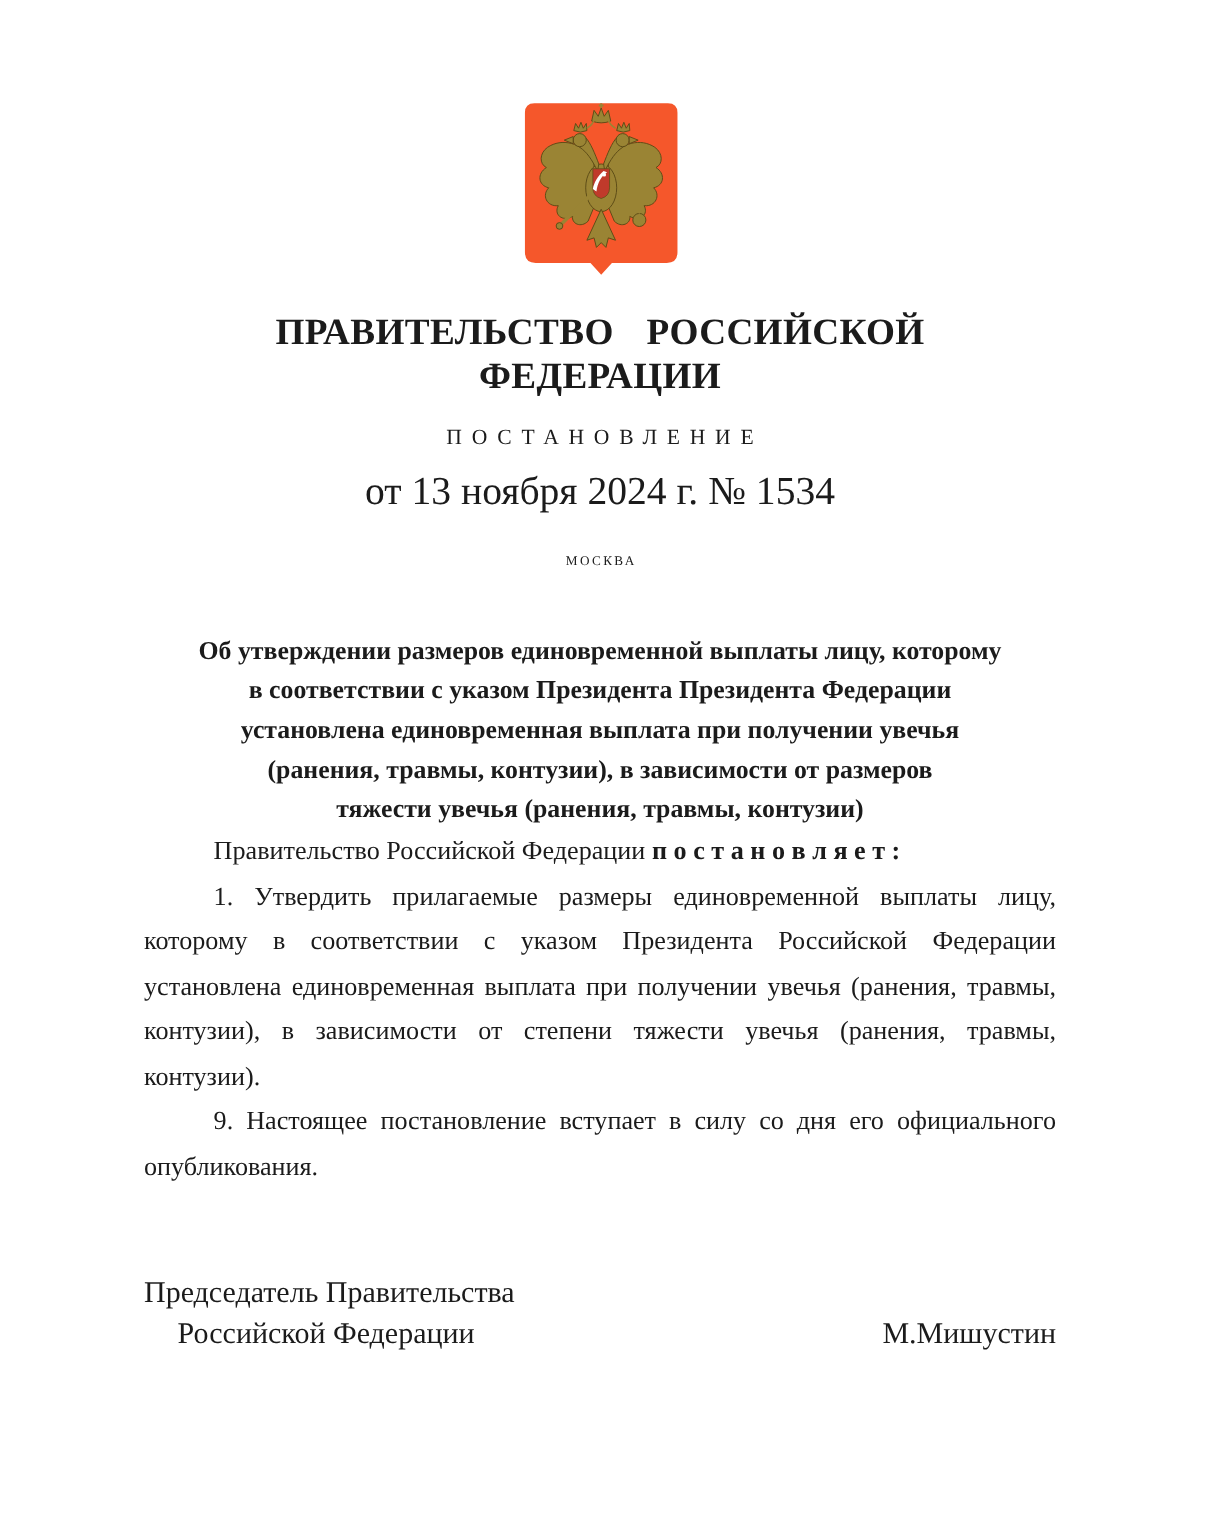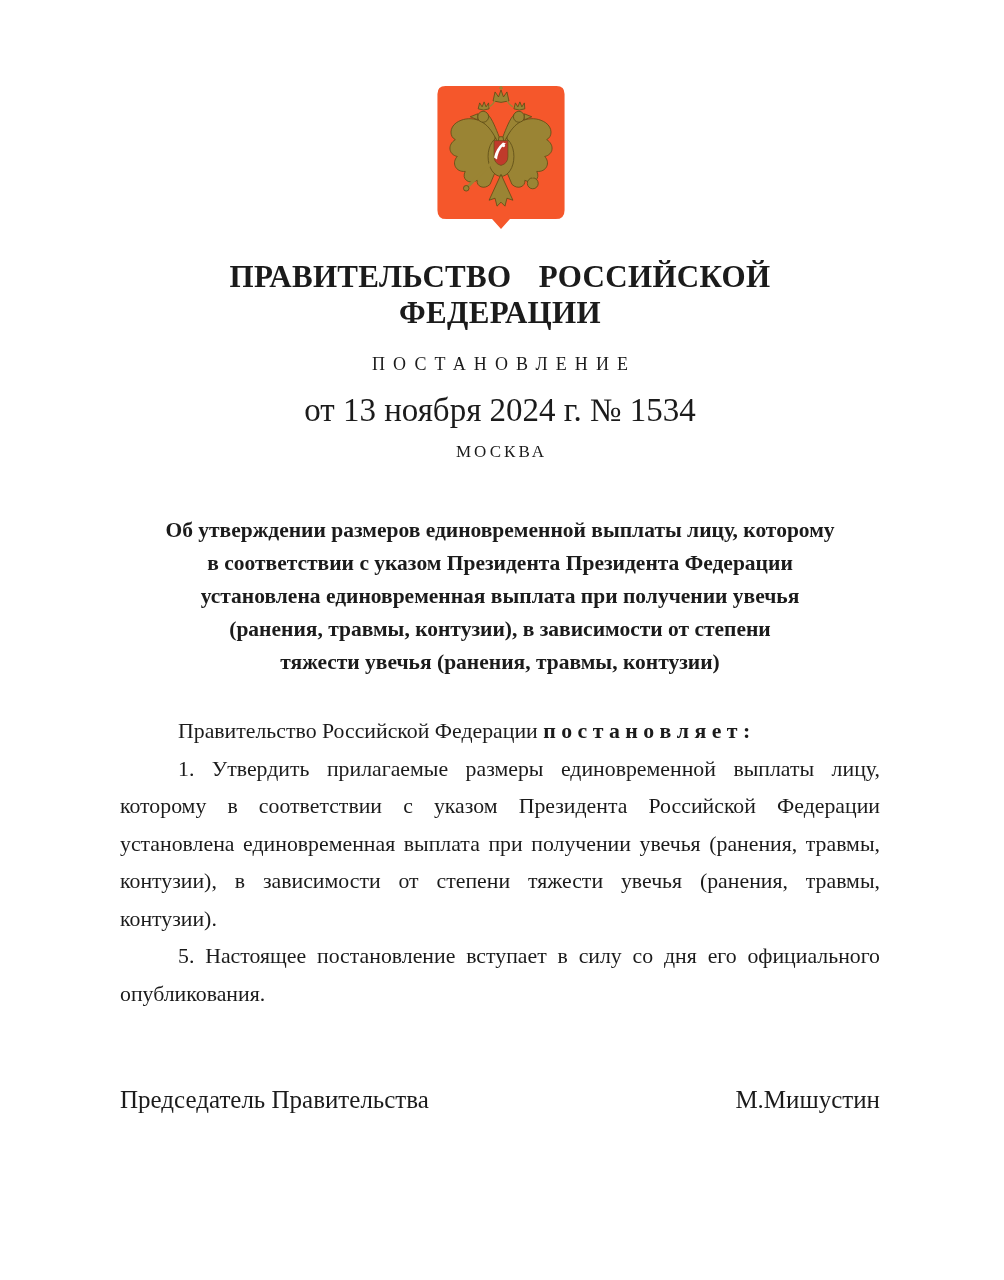--- a/index.html
+++ b/index.html
@@ -19,27 +19,27 @@
   .shield{fill:var(--shield-color,#F5572B);}
   .gold{fill:var(--eagle-gold,#9A8434);stroke:var(--eagle-outline,#5b4a16);stroke-width:.8;}
   .gold-line{stroke:var(--eagle-gold,#9A8434);fill:none;}
   .inner-shield{fill:var(--inner-red,#C03A2B);stroke:var(--eagle-outline,#5b4a16);stroke-width:.6;}
   .rider{fill:var(--rider-white,#ffffff);}
 
   
   .org{margin-top:29px;font-size:31px;font-weight:700;text-align:center;word-spacing:.62em;letter-spacing:.01em;}
   .doctype{margin-top:23px;font-size:18px;text-align:center;letter-spacing:.45em;padding-left:.45em;}
   .dateline{margin-top:17px;font-size:33px;text-align:center;}
-  .city{margin-top:13px;font-size:17px;text-align:center;letter-spacing:.18em;padding-left:.18em;}
+  .city{margin-top:33px;font-size:11px;text-align:center;letter-spacing:.18em;padding-left:.18em;}
 
   
   .doc-title{margin-top:52px;font-size:21.5px;font-weight:700;line-height:33px;text-align:center;}
 
   
-  .body-block{margin-top:34px;}
+  .body-block{}
   .body-par{margin:0;font-size:21.8px;line-height:37.5px;text-align:justify;text-indent:58px;}
   .bold-spaced{font-weight:700;}
 
   
   .signature{margin-top:70px;display:flex;justify-content:space-between;font-size:25px;line-height:34px;}
   .sig-line2{padding-left:28px;}
   .sig-name{align-self:flex-end;}
 </style>
 </head>
 <body>
@@ -95,31 +95,32 @@
     <div class="doctype">ПОСТАНОВЛЕНИЕ</div>
 
     <div class="dateline">от 13 ноября 2024 г. № 1534</div>
 
     <div class="city">МОСКВА</div>
 
     <div class="doc-title">
       <div>Об утверждении размеров единовременной выплаты лицу, которому</div>
       <div>в соответствии с указом Президента Президента Федерации</div>
       <div>установлена единовременная выплата при получении увечья</div>
-      <div>(ранения, травмы, контузии), в зависимости от степени</div>
+      <div>(ранения, травмы, контузии), в зависимости от размеров</div>
       <div>тяжести увечья (ранения, травмы, контузии)</div>
     </div>
 
     <div class="body-block">
       <p class="body-par"><span>Правительство Российской Федерации </span><span class="bold-spaced">п о с т а н о в л я е т :</span></p>
       <p class="body-par">1. Утвердить прилагаемые размеры единовременной выплаты лицу, которому в соответствии с указом Президента Российской Федерации установлена единовременная выплата при получении увечья (ранения, травмы, контузии), в зависимости от степени тяжести увечья (ранения, травмы, контузии).</p>
-      <p class="body-par">5. Настоящее постановление вступает в силу со дня его официального опубликования.</p>
+      <p class="body-par">9. Настоящее постановление вступает в силу со дня его официального опубликования.</p>
     </div>
 
     <div class="signature">
       <div>
         <div>Председатель Правительства</div>
+        <div class="sig-line2">Российской Федерации</div>
       </div>
       <div class="sig-name">М.Мишустин</div>
     </div>
 
   </div>
 </div>
 
 </body></html>

